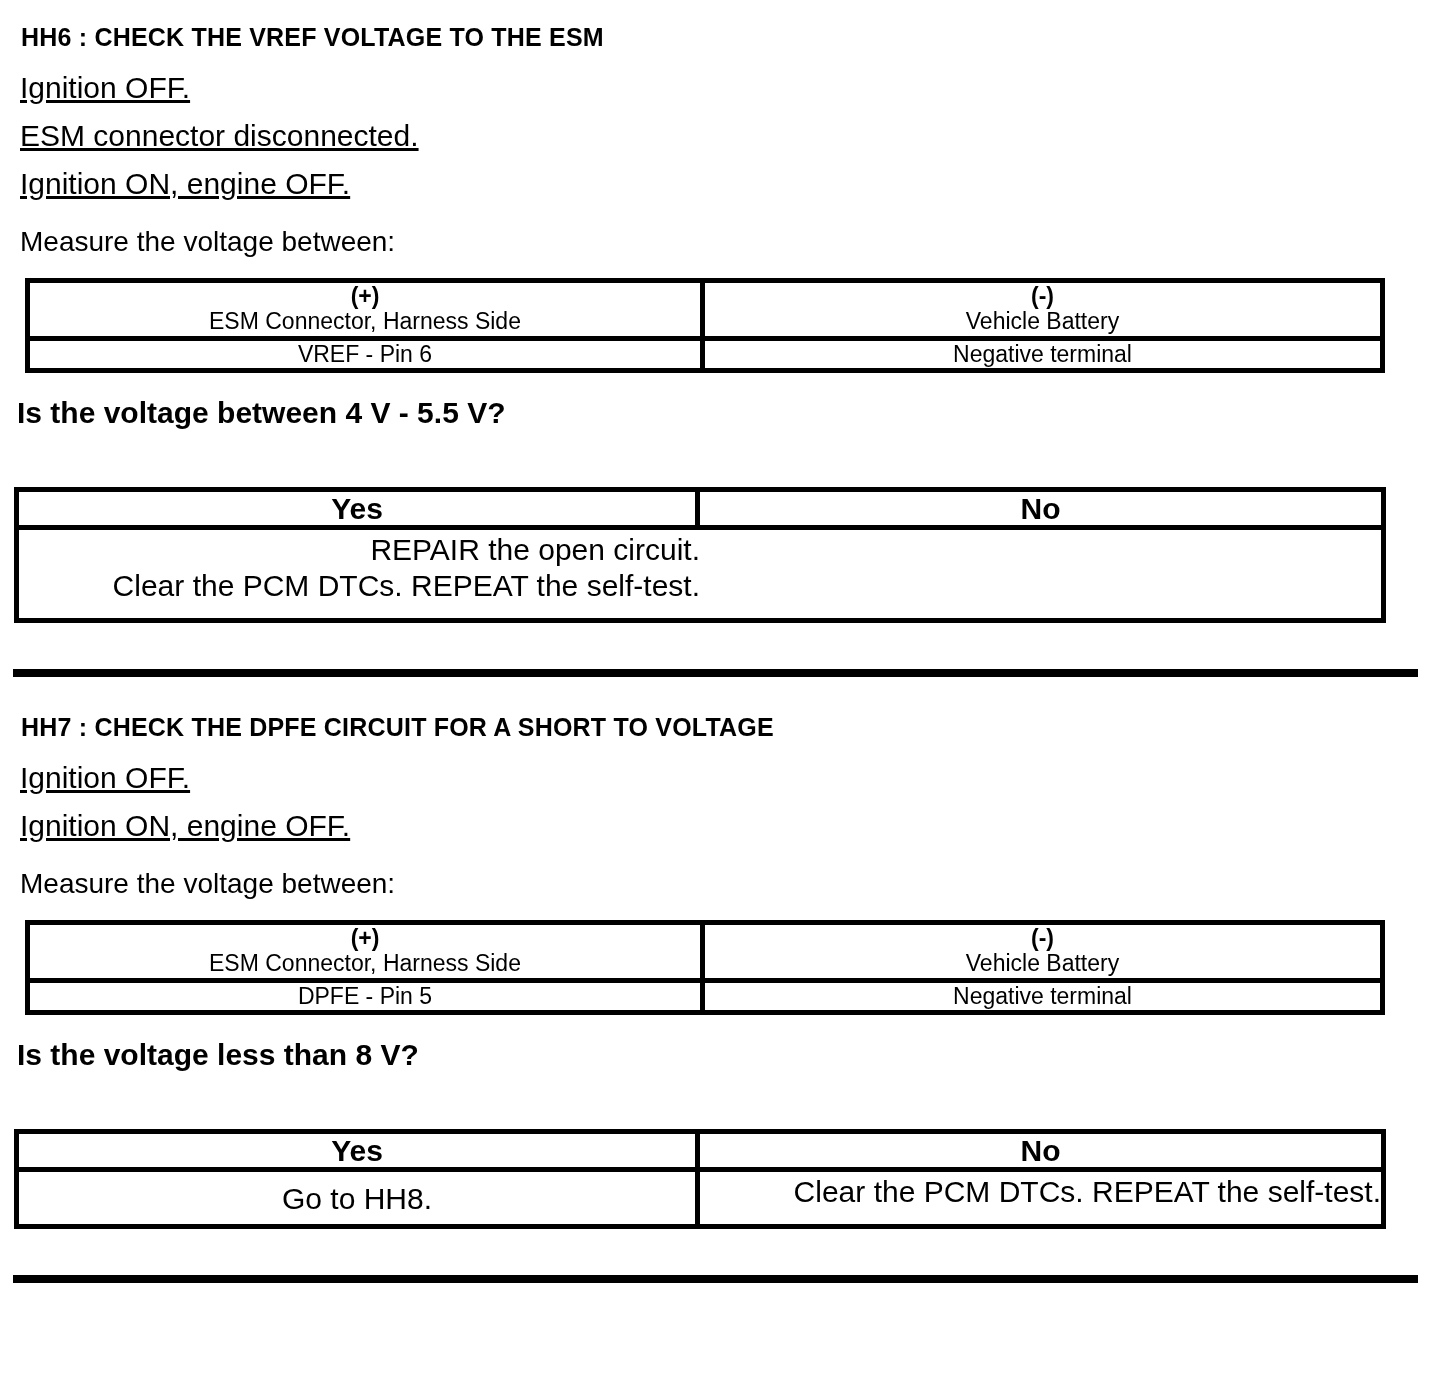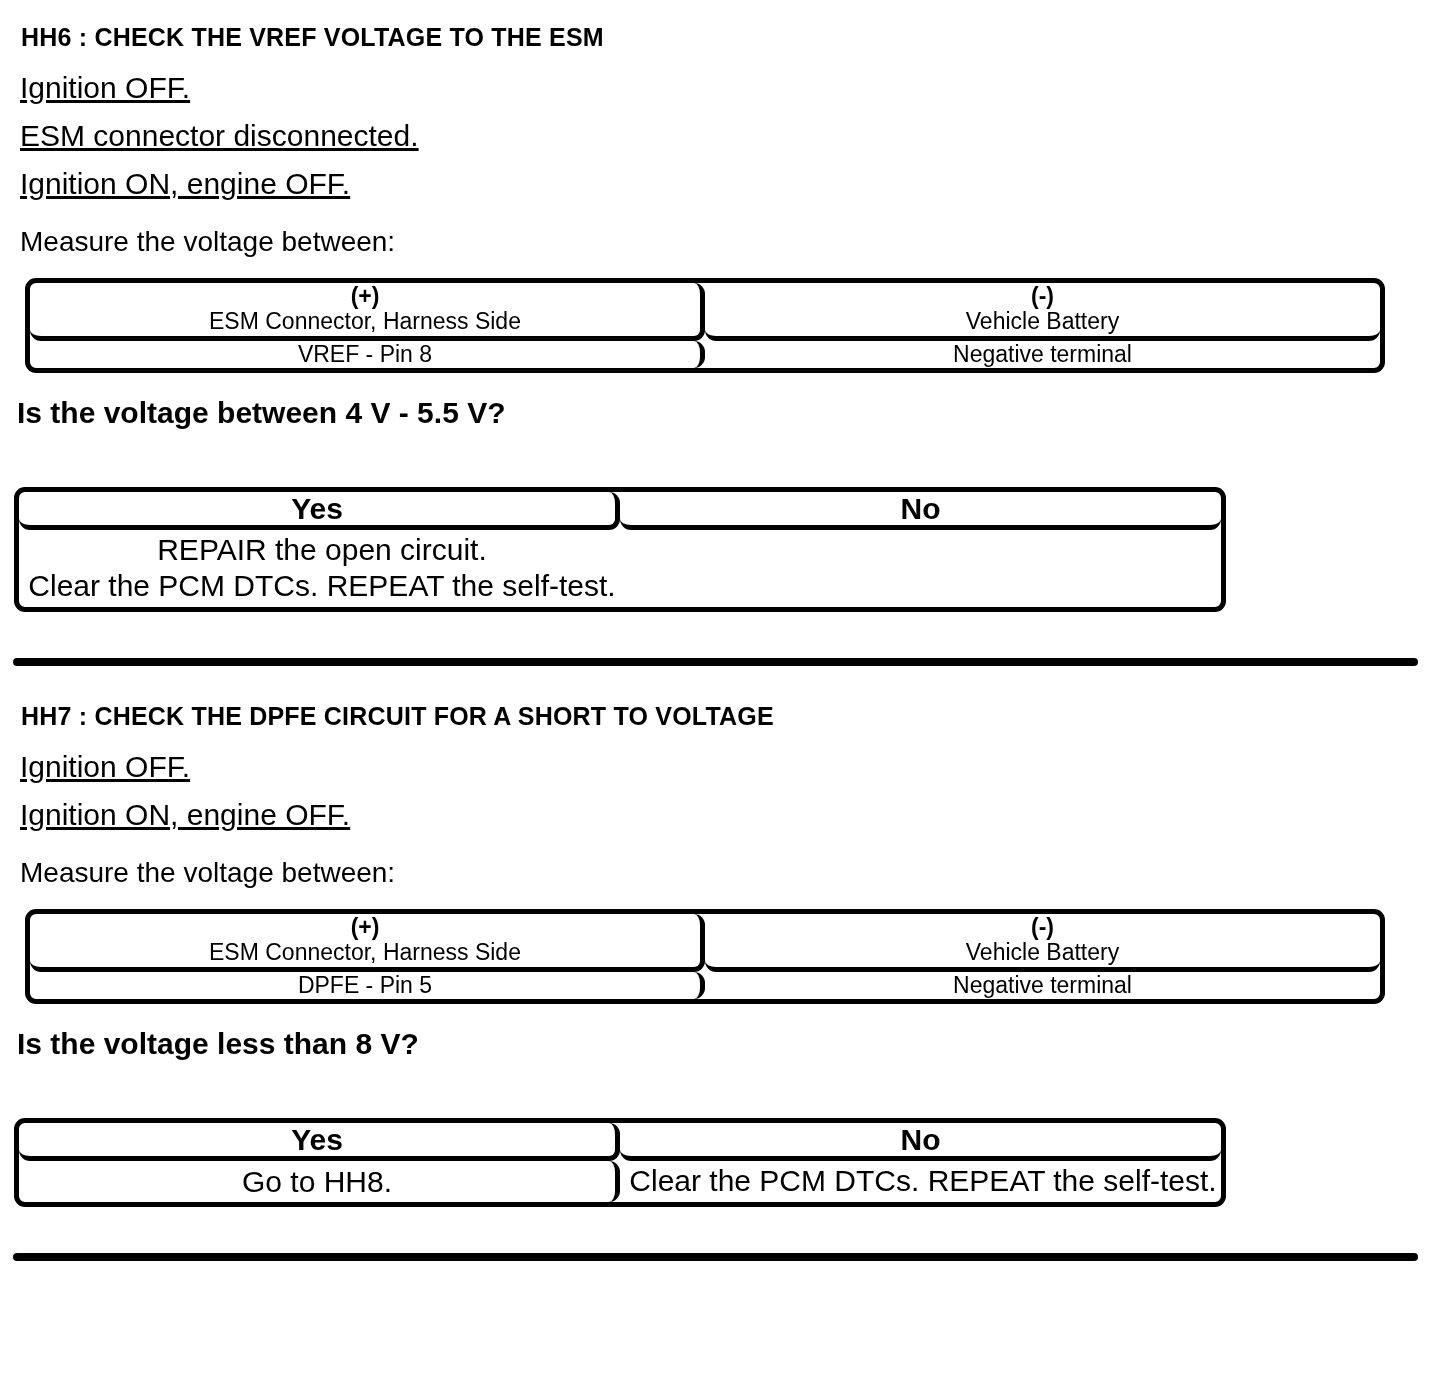--- a/index.html
+++ b/index.html
@@ -1,15 +1,15 @@
 <!DOCTYPE html>
 <html><head>
 <meta charset="utf-8">
 <style>
-  * { box-sizing: border-box; border-radius: 11px; }
+  * { box-sizing: border-box; }
   html, body { margin: 0; padding: 0; background: #ffffff; }
   body {
     font-family: "Liberation Sans", sans-serif;
     color: #000000;
     -webkit-font-smoothing: none;
   }
   .page {
     width: 1440px;
     height: 1394px;
     background: #ffffff;
@@ -58,21 +58,21 @@
   .question {
     font-weight: 700;
     font-size: 30px;
     line-height: 31px;
     margin: 24px 0 0 17px;
   }
   
   .rtable {
     display: grid;
     grid-template-columns: 1fr 1fr;
-    width: 1212px;
+    width: 1372px;
     margin: 59px 0 0 14px;
     border: 5px solid #000;
   }
   .rtable .rhead {
     font-weight: 700;
     font-size: 30px;
     line-height: 31px;
     text-align: center;
     padding: 1px 0 1px 0;
     border-bottom: 5px solid #000;
@@ -81,22 +81,22 @@
   .rtable .rbody.yes {
     display: flex;
     align-items: center;
     justify-content: center;
     font-size: 30px;
     line-height: 31px;
   }
   .rtable .rbody.no {
     font-size: 30px;
     line-height: 36px;
-    padding: 2px 0 3px 5px;
-    text-align: center;
+    padding: 2px 0 14px 5px;
+    text-align: right;
   }
   .divider {
     height: 8px;
     width: 1405px;
     margin: 46px 0 0 13px;
     background: #000;
   }
 </style>
 </head>
 <body>
@@ -114,21 +114,21 @@
 
     <div class="mtable">
       <div class="hcell left">
         <div class="sym">(+)</div>
         <div>ESM Connector, Harness Side</div>
       </div>
       <div class="hcell">
         <div class="sym">(-)</div>
         <div>Vehicle Battery</div>
       </div>
-      <div class="dcell left">VREF - Pin 8</div>
+      <div class="dcell left">VREF - Pin 6</div>
       <div class="dcell">Negative terminal</div>
     </div>
 
     <p class="question">Is the voltage between 4 V - 5.5 V?</p>
 
     <div class="rtable">
       <div class="rhead left">Yes</div>
       <div class="rhead">No</div>
       <div class="rbody no">
         <div>REPAIR the open circuit.</div>

